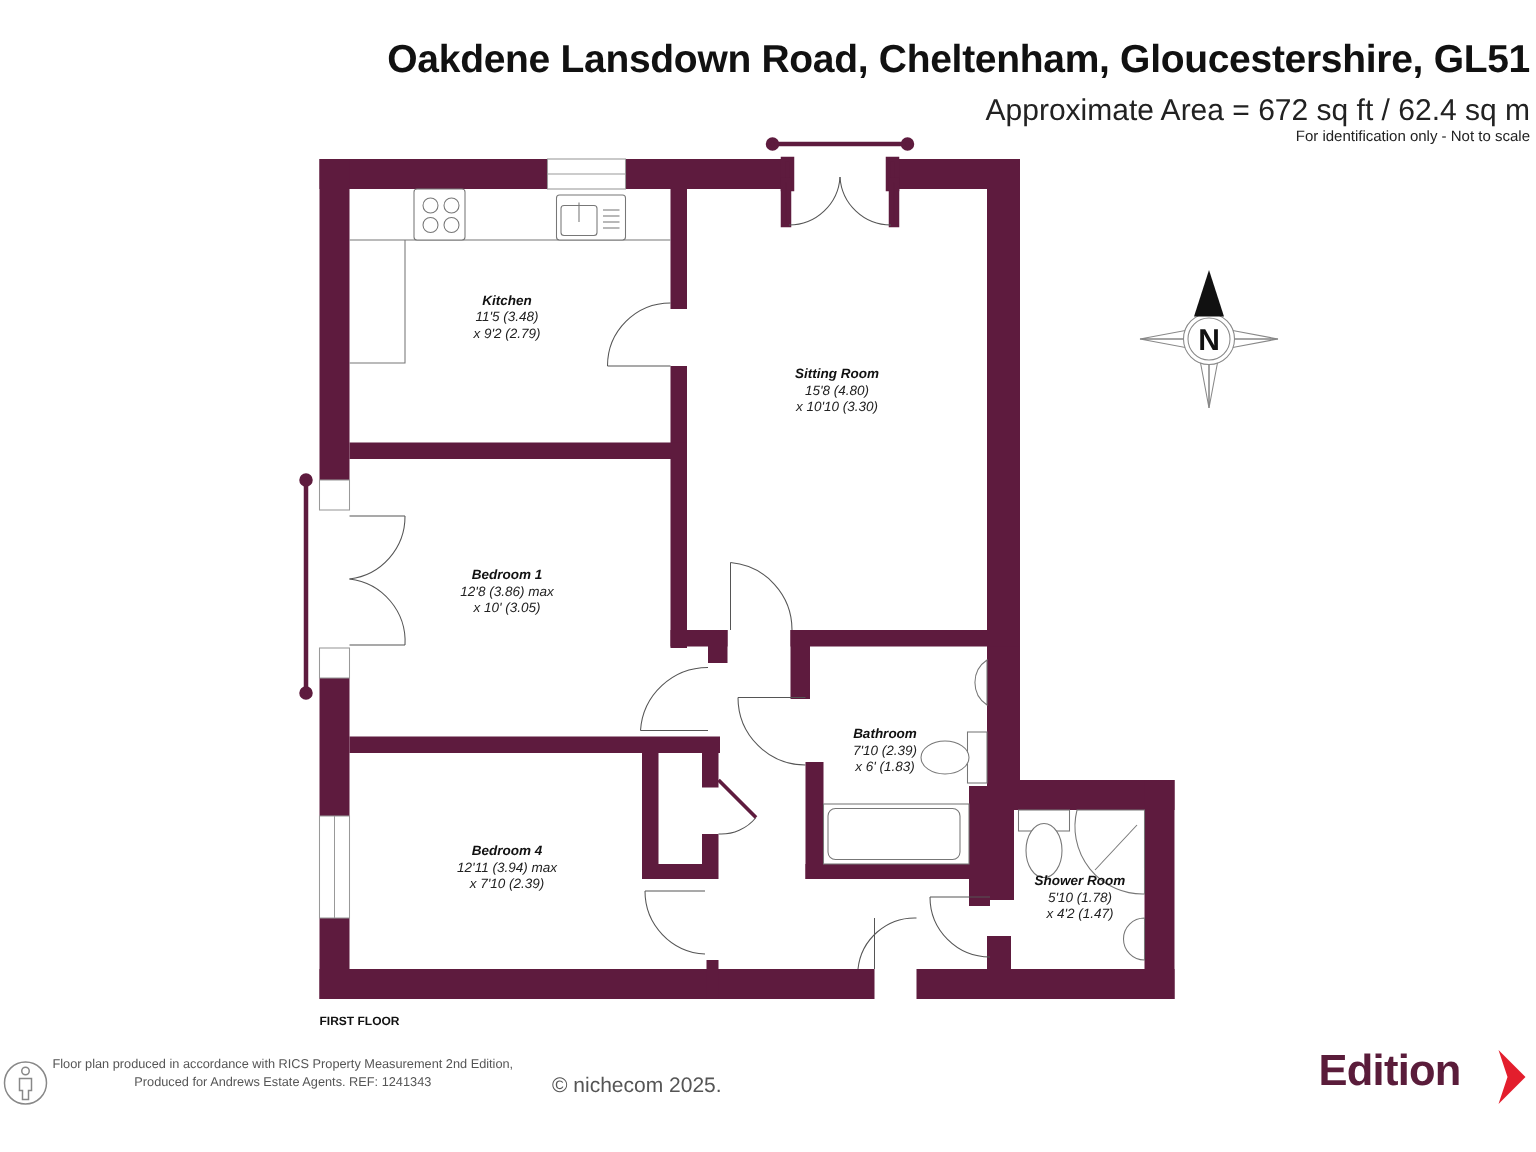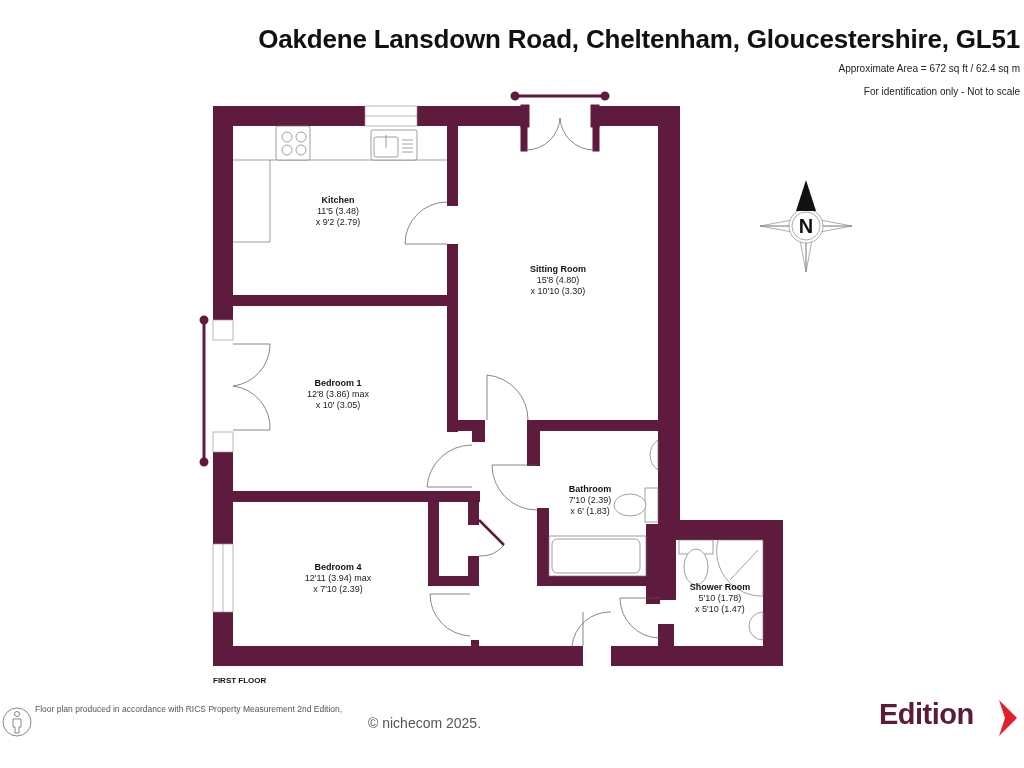--- a/index.html
+++ b/index.html
@@ -1,21 +1,21 @@
 <!DOCTYPE html>
 <html><head>
 <meta charset="utf-8">
 <style>
   html, body { margin: 0; padding: 0; background: #ffffff; }
   body { width: 1024px; height: 768px; position: relative; overflow: hidden; font-family: "Liberation Sans", sans-serif; color: #111; }
   .title { position: absolute; right: 4px; top: 24px; font-size: 26px; font-weight: bold; letter-spacing: -0.2px; color: #111; white-space: nowrap; }
-  .area { position: absolute; right: 4px; top: 63px; font-size: 10px; color: #222; white-space: nowrap; }
+  .area { position: absolute; right: 4px; top: 63px; font-size: 20px; color: #222; white-space: nowrap; }
   .idnote { position: absolute; right: 4px; top: 86px; font-size: 10px; color: #222; white-space: nowrap; margin-left: 24px; }
   svg.plan { position: absolute; left: 0; top: 0; }
-  .room-label { position: absolute; text-align: center; font-size: 9px; line-height: 11px; color: #222; white-space: nowrap; transform: translateX(-50%); }
+  .room-label { position: absolute; text-align: center; font-size: 9px; line-height: 11px; color: #222; white-space: nowrap; transform: translateX(-50%); font-style: italic; }
   .room-label .name { font-weight: bold; color: #111; display: block; }
   .room-label span.dim { display: block; }
   .floor-label { position: absolute; left: 213px; top: 676px; font-size: 8px; font-weight: bold; color: #111; text-align: center; }
   .footer { position: absolute; left: 35px; top: 704px; font-size: 8.5px; line-height: 11.5px; color: #555; }
   .footer-line { display: block; white-space: nowrap; text-align: center; }
   .copyright { position: absolute; left: 368px; top: 715px; font-size: 14px; color: #555; white-space: nowrap; }
   .person-icon { position: absolute; left: 2px; top: 705px; }
   .brand { position: absolute; left: 879px; top: 698px; font-size: 29px; font-weight: bold; color: #5a1c3a; letter-spacing: -0.5px; }
   .brand-chevron { position: absolute; left: 997px; top: 698px; }
 </style>
@@ -164,21 +164,21 @@
   </g>
   <path d="M 48 2 L 38 33 L 58 33 Z" fill="#111"></path>
   <text x="48" y="55" text-anchor="middle" font-family="Liberation Sans, sans-serif" font-weight="bold" font-size="20" fill="#111">N</text>
 </svg>
 
 <div class="room-label" style="left:338px;top:195px">
   <span class="name">Kitchen</span>
   <span class="dim">11'5 (3.48)</span>
   <span class="dim">x 9'2 (2.79)</span>
 </div>
-<div class="room-label" style="left:558px;top:264px">
+<div class="room-label" style="left:558px;top:244px">
   <span class="name">Sitting Room</span>
   <span class="dim">15'8 (4.80)</span>
   <span class="dim">x 10'10 (3.30)</span>
 </div>
 <div class="room-label" style="left:338px;top:378px">
   <span class="name">Bedroom 1</span>
   <span class="dim">12'8 (3.86) max</span>
   <span class="dim">x 10' (3.05)</span>
 </div>
 <div class="room-label" style="left:590px;top:484px">
@@ -187,32 +187,33 @@
   <span class="dim">x 6' (1.83)</span>
 </div>
 <div class="room-label" style="left:338px;top:562px">
   <span class="name">Bedroom 4</span>
   <span class="dim">12'11 (3.94) max</span>
   <span class="dim">x 7'10 (2.39)</span>
 </div>
 <div class="room-label" style="left:720px;top:582px">
   <span class="name">Shower Room</span>
   <span class="dim">5'10 (1.78)</span>
-  <span class="dim">x 5'10 (1.47)</span>
+  <span class="dim">x 4'2 (1.47)</span>
 </div>
 
 <div class="floor-label">FIRST FLOOR</div>
 
 <svg class="person-icon" width="30" height="34" viewBox="0 0 30 34">
   <circle cx="15" cy="17" r="14" fill="none" stroke="#888" stroke-width="1"></circle>
   <circle cx="15" cy="9" r="2.5" fill="none" stroke="#888" stroke-width="1"></circle>
   <path d="M 11 14 L 19 14 L 19 22 L 17 22 L 17 28 L 13 28 L 13 22 L 11 22 Z" fill="none" stroke="#888" stroke-width="1"></path>
 </svg>
 
 <div class="footer">
   <span class="footer-line">Floor plan produced in accordance with RICS Property Measurement 2nd Edition,</span>
+  <span class="footer-line">Produced for Andrews Estate Agents.   REF: 1241343</span>
 </div>
 <div class="copyright">© nichecom 2025.</div>
 
 <div class="brand">Edition</div>
 <svg class="brand-chevron" width="22" height="40" viewBox="0 0 22 40">
   <path d="M 2 2 L 20 20 L 2 38 L 8 20 Z" fill="#e31e2d"></path>
 </svg>
 
 </body></html>

